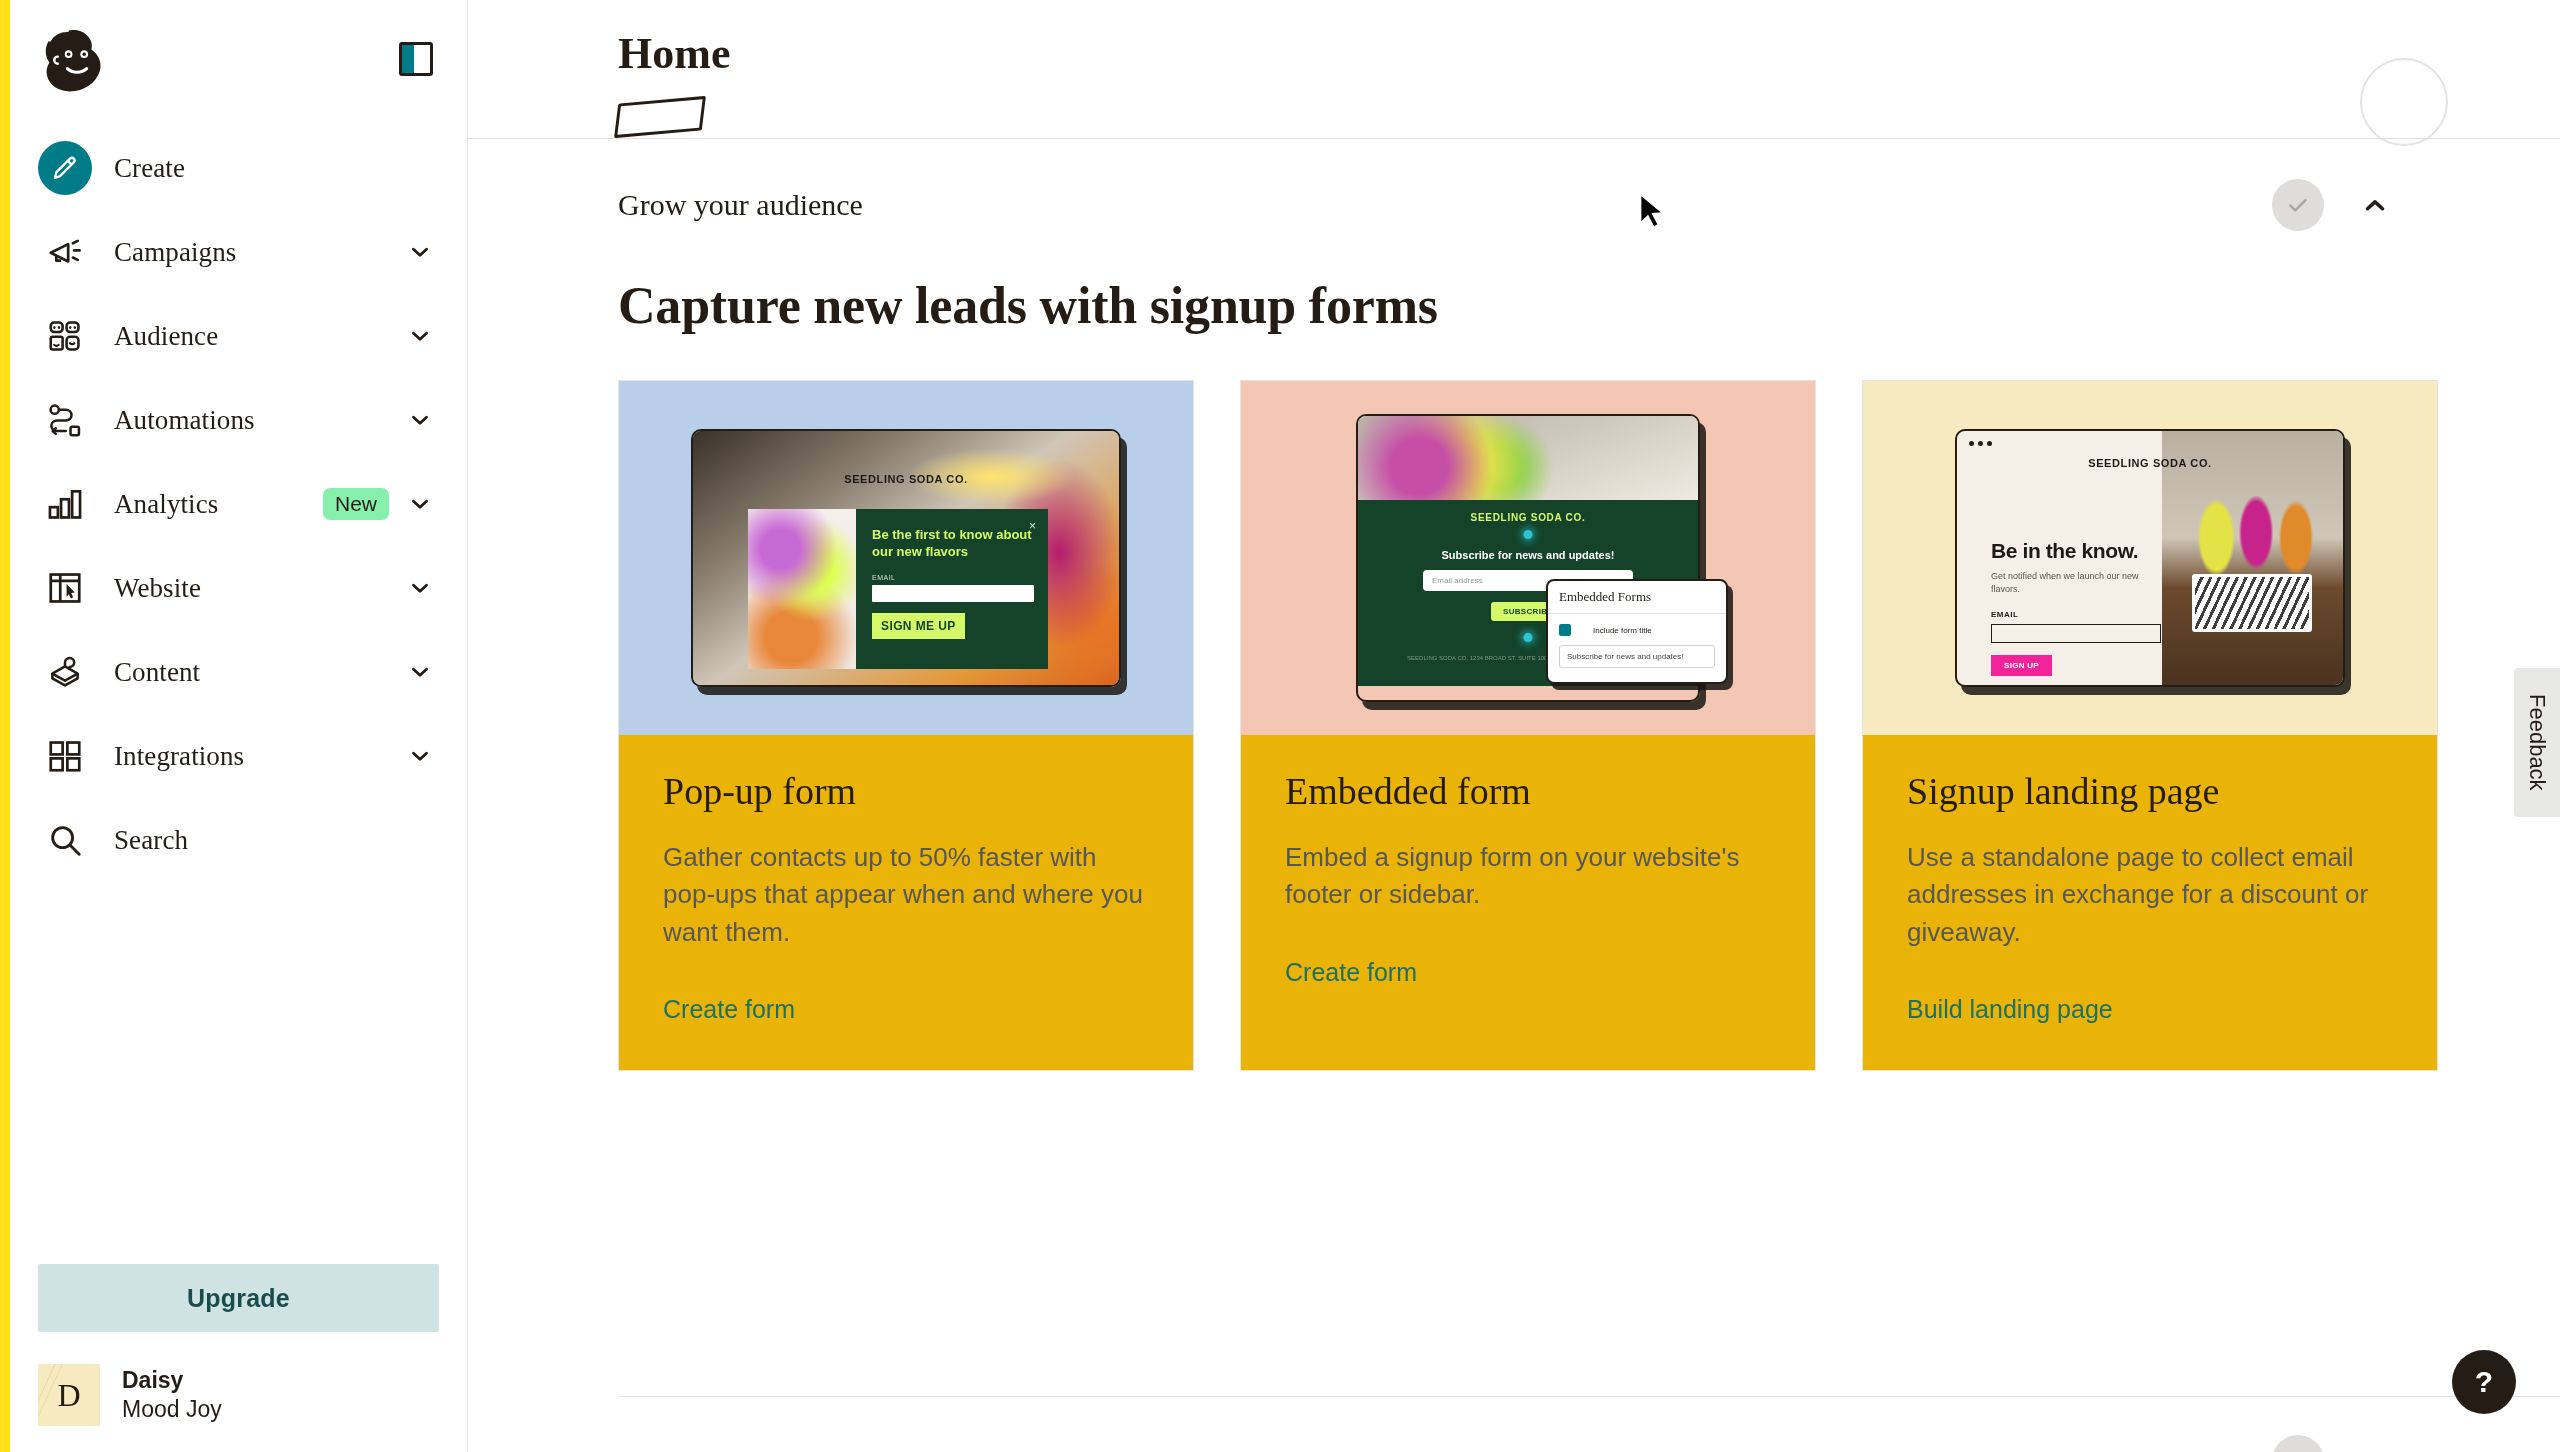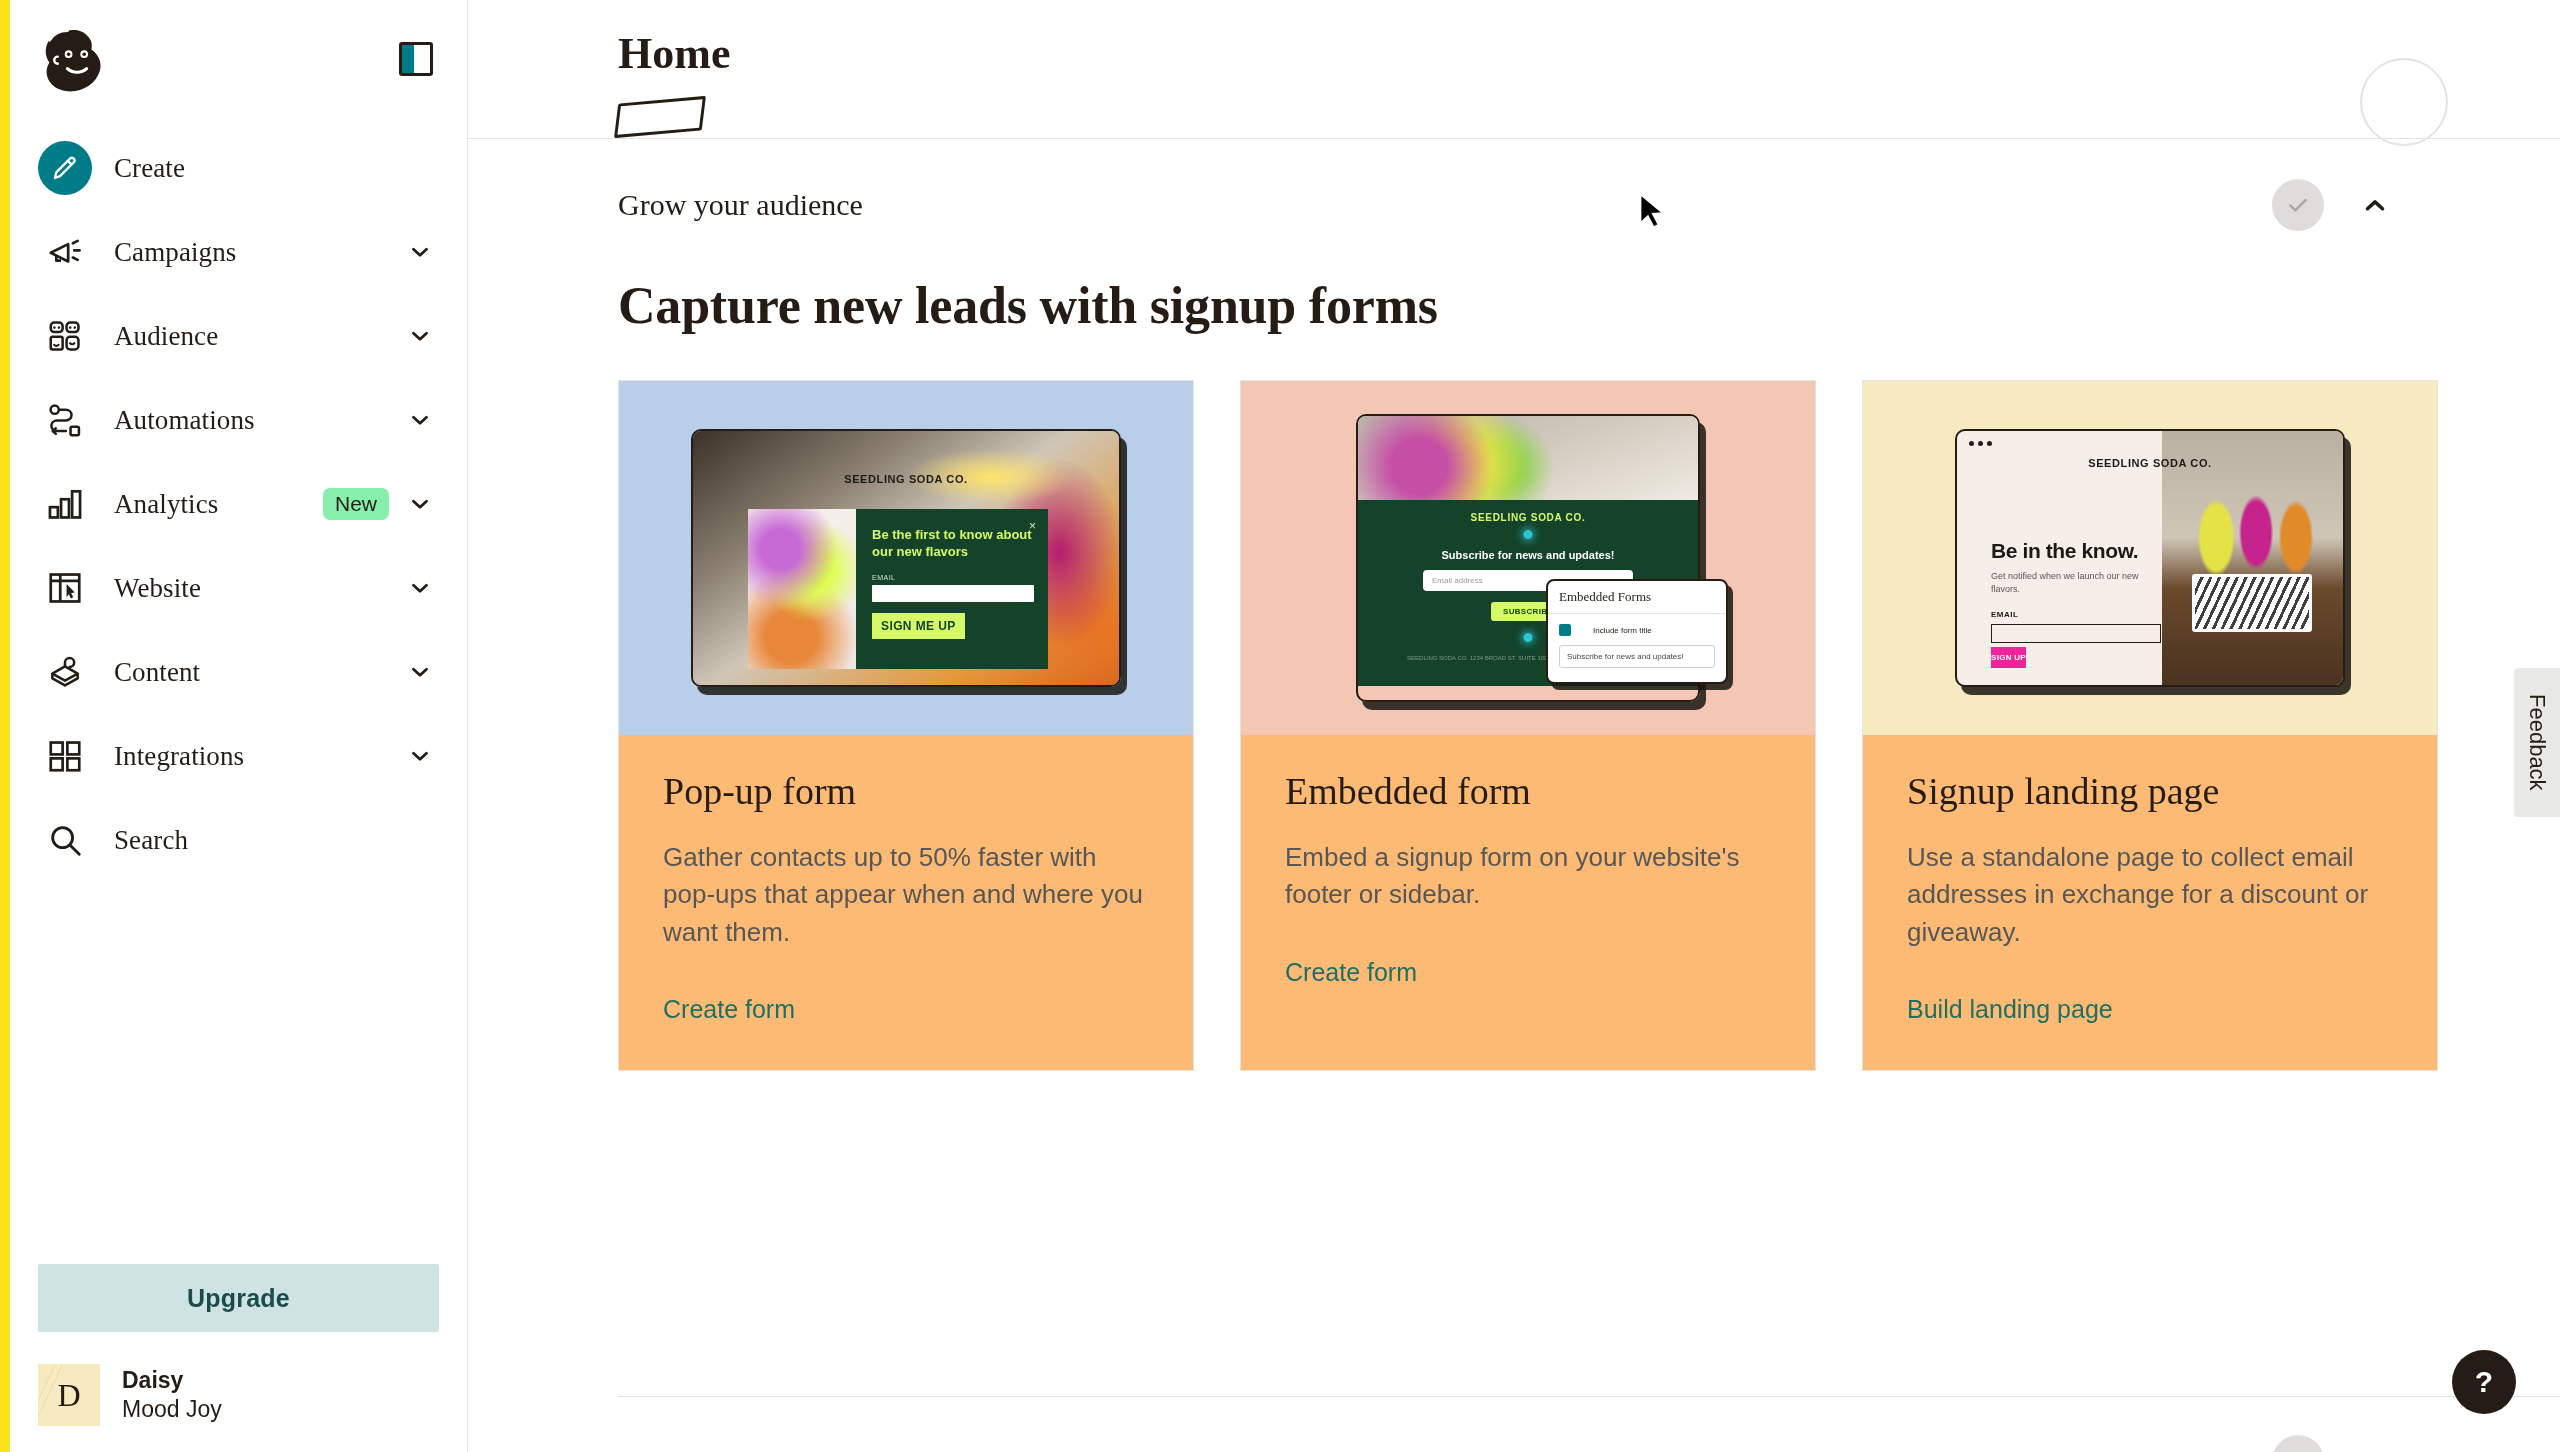--- a/index.html
+++ b/index.html
@@ -140,21 +140,21 @@
   .section-heading {
     font-family: "Liberation Serif", serif;
     font-size: 52px; line-height: 1.16; color: #241c15;
     margin-top: 34px; max-width: 820px; letter-spacing: -0.2px;
   }
 
   .cards {
     display: flex; gap: 46px; margin-top: 44px;
   }
   .card {
-    width: 576px; background: #fdba74;
+    width: 576px; background: #eab308;
     border: 1px solid #e3e3e1;
     display: flex; flex-direction: column;
   }
   .card-media {
     height: 354px; position: relative; overflow: hidden;
     display: flex; align-items: center; justify-content: center;
   }
   .card-body { padding: 34px 44px 46px; }
   .card-title {
     font-family: "Liberation Serif", serif;
@@ -289,22 +289,22 @@
     position: absolute; right: 8%; top: 56%; width: 120px; height: 58px;
     background: repeating-linear-gradient(115deg, #ffffff 0 5px, #3f3f3f 5px 8px);
     border: 3px solid #fff; border-radius: 3px;
   }
   .art3-left { position: absolute; left: 34px; top: 108px; width: 44%; }
   .art3-h { font-size: 21px; font-weight: bold; color: #1d1a15; letter-spacing: -.4px; }
   .art3-p { font-size: 9px; color: #5c564f; margin-top: 7px; line-height: 1.45; }
   .art3-lbl { font-size: 8px; font-weight: bold; color: #1d1a15; margin-top: 14px; letter-spacing: .5px;}
   .art3-input { border: 1.5px solid #241c15; height: 19px; margin-top: 5px; }
   .art3-btn {
-    margin-top: 4px; background: #f0249a; color: #fff; font-size: 8px;
-    font-weight: bold; padding: 6px 0; display: inline-block; letter-spacing: .3px;
+    margin-top: 12px; background: #f0249a; color: #fff; font-size: 8px;
+    font-weight: bold; padding: 6px 13px; display: inline-block; letter-spacing: .3px;
   }
 
   
   .feedback-tab {
     position: absolute; right: 0; top: 668px;
     background: #e8e8e6; color: #241c15;
     writing-mode: vertical-rl;
     font-size: 22px; padding: 26px 10px; cursor: pointer;
     border-radius: 4px 0 0 4px;
   }

